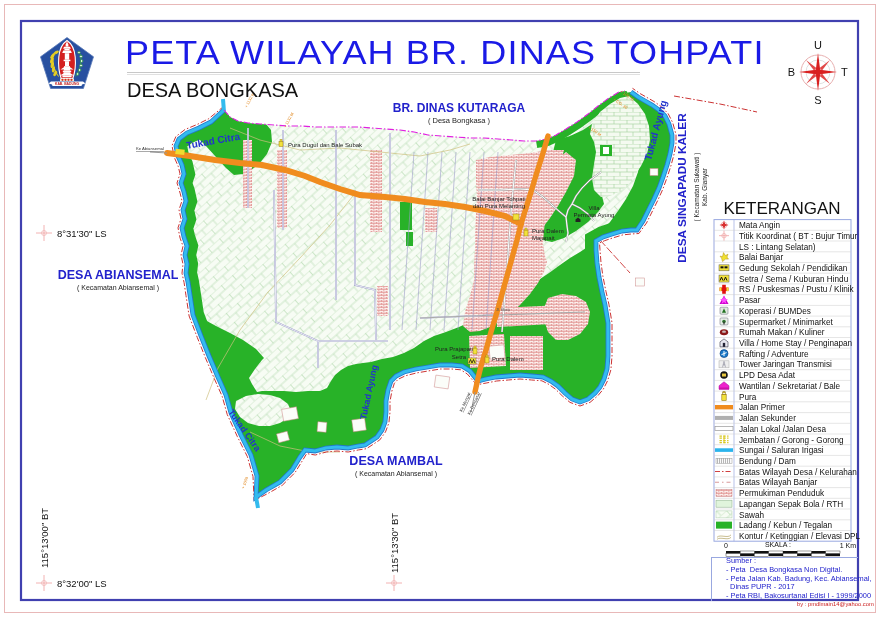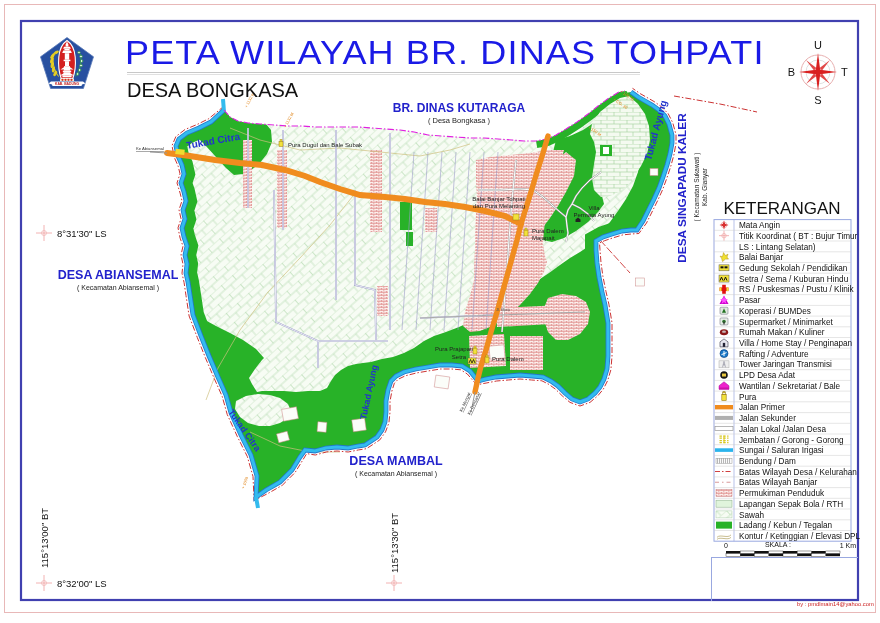--- a/index.html
+++ b/index.html
@@ -614,14 +614,15 @@
 <rect x="83.0" y="15.6" width="14.2" height="2.6" fill="#fff" stroke="#111" stroke-width=".4"></rect>
 <rect x="97.2" y="13" width="14.2" height="2.6" fill="#fff" stroke="#111" stroke-width=".4"></rect>
 <rect x="97.2" y="15.6" width="14.2" height="2.6" fill="#111"></rect>
 <rect x="111.5" y="13" width="14.2" height="2.6" fill="#111"></rect>
 <rect x="111.5" y="15.6" width="14.2" height="2.6" fill="#fff" stroke="#111" stroke-width=".4"></rect>
 <rect x="125.8" y="13" width="14.2" height="2.6" fill="#fff" stroke="#111" stroke-width=".4"></rect>
 <rect x="125.8" y="15.6" width="14.2" height="2.6" fill="#111"></rect>
 </svg>
 
 <div class="abs" style="left:711px;top:557px;width:146px;height:43px;border-left:1px solid #99a8e0;border-top:1px solid #99a8e0"></div>
+<div class="abs" style="left:726px;top:557px;font-size:7.4px;color:#2222cc;line-height:8.8px">Sumber :<br>- Peta&nbsp; Desa Bongkasa Non Digital.<br>- Peta Jalan Kab. Badung, Kec. Abiansemal,<br>&nbsp;&nbsp;Dinas PUPR - 2017<br>- Peta RBI, Bakosurtanal Edisi I - 1999/2000</div>
 
 <div class="abs" style="left:797px;top:601px;font-size:5.8px;color:#cc2222">by : pmdlmain14@yahoo.com</div>
 </div>
 </body></html>

